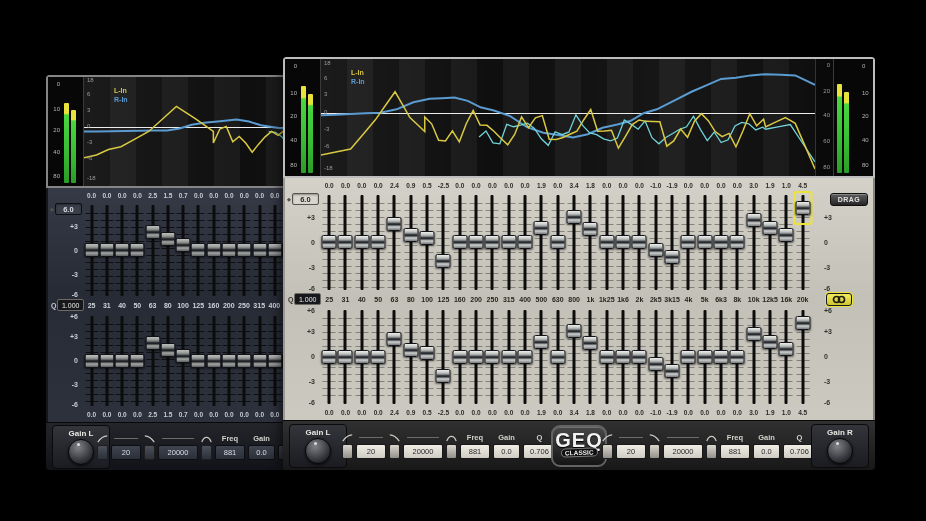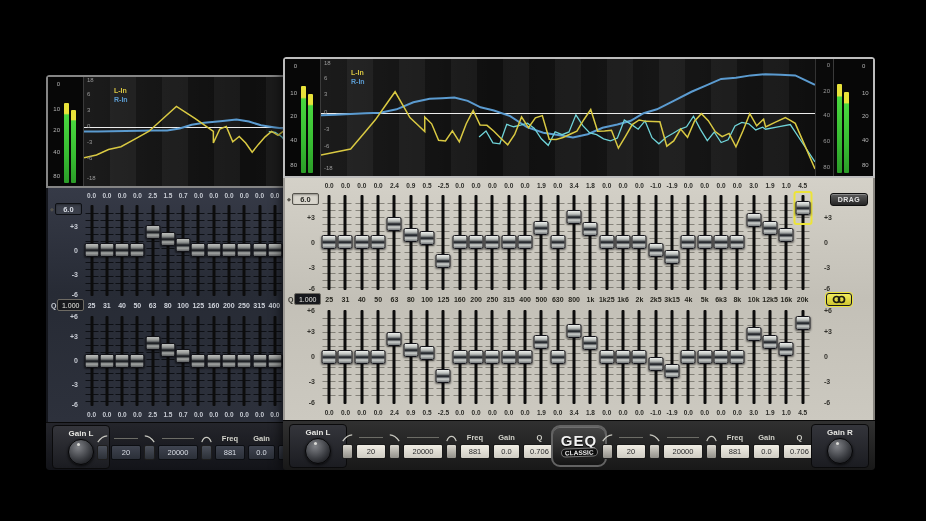--- a/index.html
+++ b/index.html
@@ -76,21 +76,21 @@
 .cset{flex:1;display:flex;flex-direction:column;justify-content:center;gap:1px;min-width:0}
 .crow{display:flex;align-items:center;gap:3px;justify-content:center}
 .ccell{display:flex;align-items:center;justify-content:center;flex:none}
 .clabel{font-size:7.5px;font-weight:bold;color:#d2d2ca;text-align:center}
 .cline{height:1px;background:#6c6c66;width:80%;align-self:center}
 .fbtn{width:11px;height:15px;background:linear-gradient(180deg,#dad7ce,#92908a);border:1px solid #1e1e1e;border-radius:2px}
 #plugin-back .fbtn{background:linear-gradient(180deg,#4b505a,#2c3038)}
 .vbox{height:15px;width:100%;background:linear-gradient(180deg,#f0ede4,#cfccc3);border:1px solid #191919;border-radius:2px;font-size:7.5px;color:#2a2a2c;text-align:center;line-height:13px}
 #plugin-back .vbox{background:linear-gradient(180deg,#3f4450,#2b2f38);color:#dadee6;border-color:#0c0e12}
 .logo{width:56px;height:42px;flex:none;background:linear-gradient(180deg,#474747,#151515);border:2px solid #636363;border-radius:9px;display:flex;flex-direction:column;align-items:center;justify-content:center;box-shadow:inset 0 1px 0 rgba(255,255,255,.22)}
-.logo1{font-size:15px;font-weight:bold;color:#f3f3f3;letter-spacing:1px;line-height:13px;text-shadow:0 1px 1px #000}
+.logo1{font-size:20px;font-weight:bold;color:#f3f3f3;letter-spacing:1px;line-height:13px;text-shadow:0 1px 1px #000}
 .logo2{font-size:6.5px;font-weight:bold;color:#efefef;background:#0e0e0e;border:1px solid #7a7a7a;border-radius:5px;padding:0 3px;line-height:7px;margin-top:1px;transform:rotate(-2deg)}
 </style>
 </head>
 <body>
 
 <div id="stage">
   <div class="plugin" id="plugin-back">
       <div class="analyzer">
         <div class="mpanel left">
           <div class="mscale">

